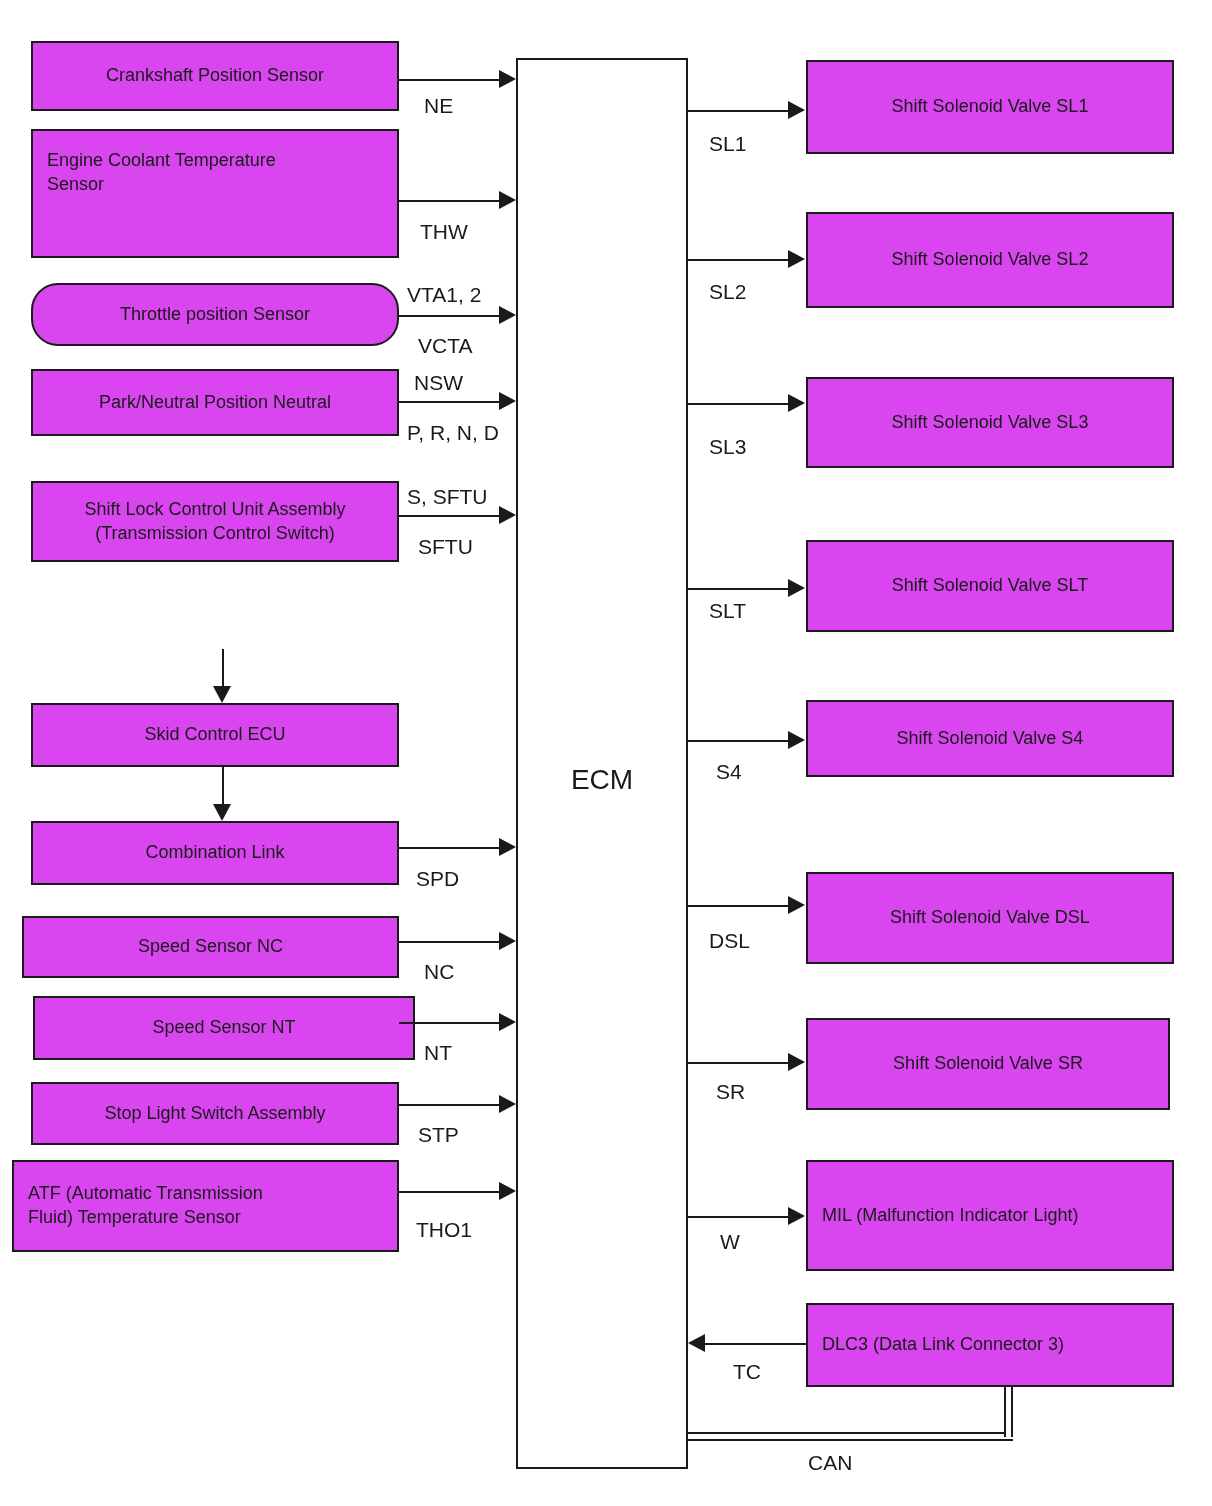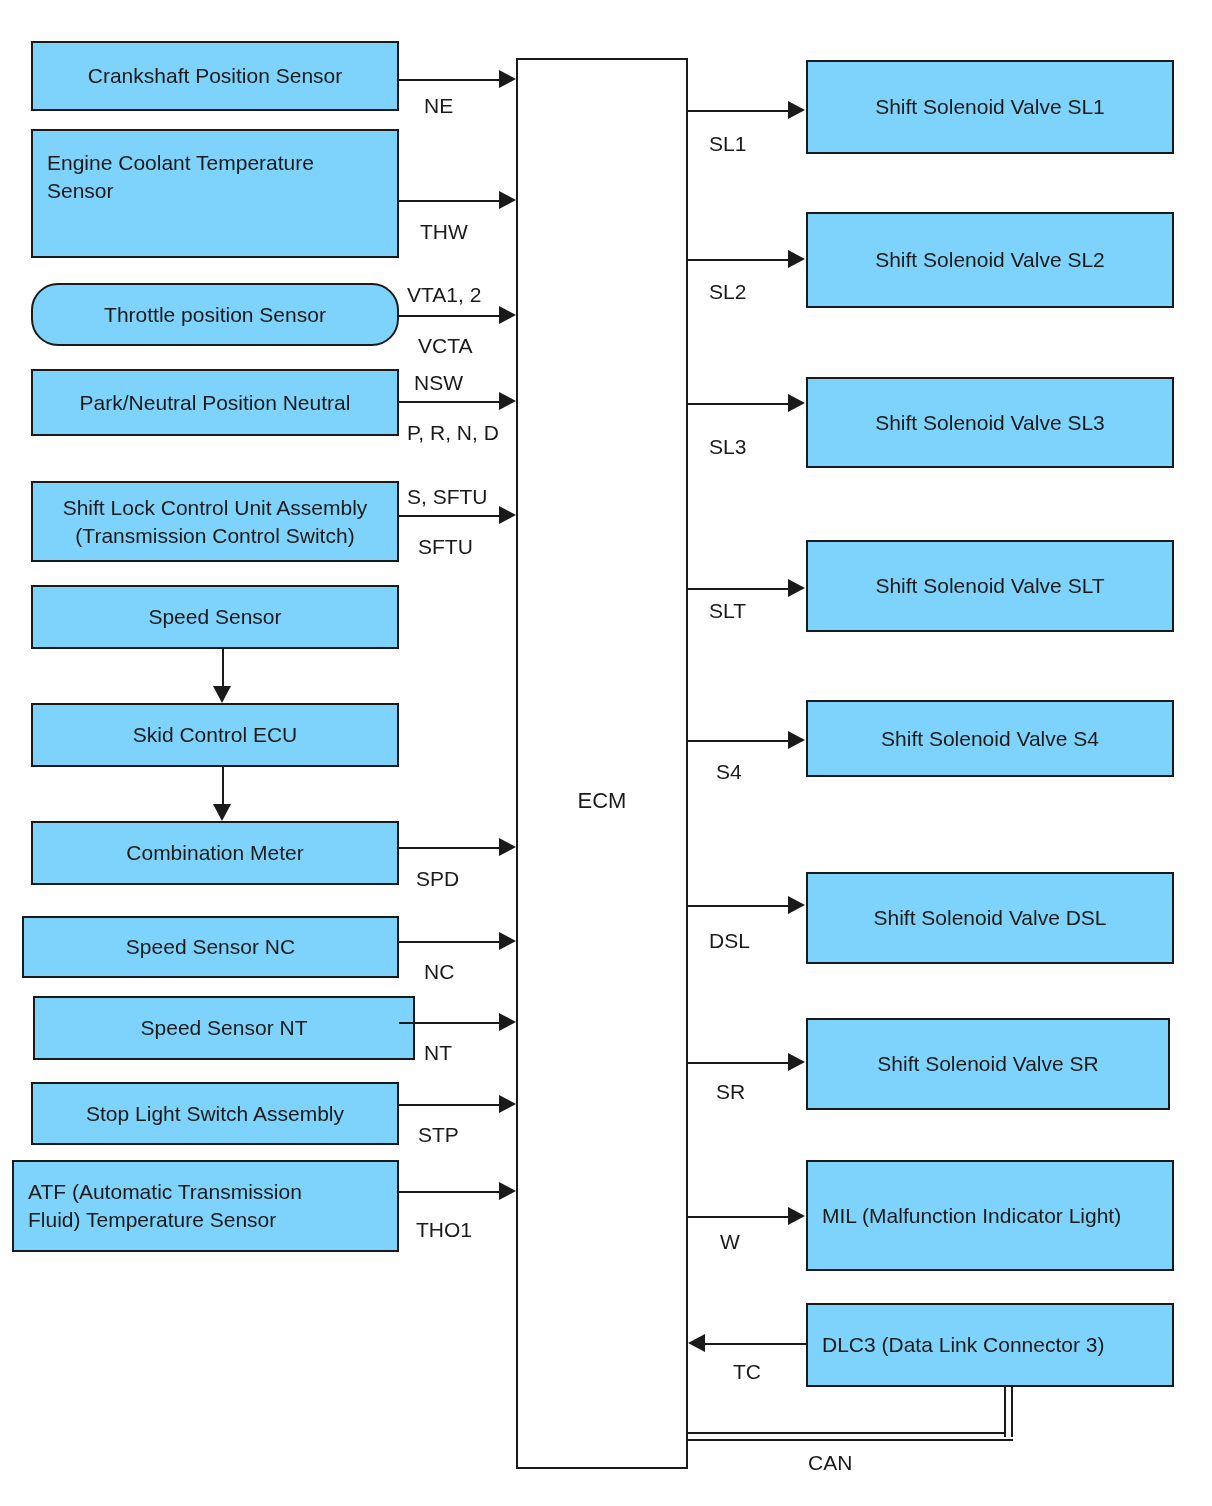--- a/index.html
+++ b/index.html
@@ -15,25 +15,25 @@
     background: #ffffff;
     font-family: "Liberation Sans", sans-serif;
     overflow: hidden;
   }
 
   
   .box {
     position: absolute;
     box-sizing: border-box;
     border: 2px solid #1a1a1a;
-    background: #7dd3fc;
+    background: #d946ef;
     display: flex;
     align-items: center;
     color: #1a1a1a;
-    font-size: 21px;
+    font-size: 18px;
     line-height: 1.32;
   }
   .box .box-label {
     display: block;
     width: 100%;
     white-space: pre-line;
   }
   .box.center   .box-label { text-align: center; padding: 0 10px; }
   .box.leftal   .box-label { text-align: left;   padding: 0 14px; }
 
@@ -133,51 +133,48 @@
 
   <div class="box center" style="left:31px; top:369px; width:368px; height:67px;">
     <span class="box-label">Park/Neutral Position Neutral</span>
   </div>
 
   <div class="box center" style="left:31px; top:481px; width:368px; height:81px;">
     <span class="box-label">Shift Lock Control Unit Assembly
 (Transmission Control Switch)</span>
   </div>
 
-  <div class="box center" style="left:31px; top:585px; width:368px; height:64px;">
-    <span class="box-label">Speed Sensor</span>
-  </div>
 
   <div class="box center" style="left:31px; top:703px; width:368px; height:64px;">
     <span class="box-label">Skid Control ECU</span>
   </div>
 
   <div class="box center" style="left:31px; top:821px; width:368px; height:64px;">
-    <span class="box-label">Combination Meter</span>
+    <span class="box-label">Combination Link</span>
   </div>
 
   <div class="box center" style="left:22px; top:916px; width:377px; height:62px;">
     <span class="box-label">Speed Sensor NC</span>
   </div>
 
   <div class="box center" style="left:17px; top:996px; width:382px; height:64px;margin-left:16px;">
     <span class="box-label">Speed Sensor NT</span>
   </div>
 
   <div class="box center" style="left:31px; top:1082px; width:368px; height:63px;">
     <span class="box-label">Stop Light Switch Assembly</span>
   </div>
 
   <div class="box leftal" style="left:12px; top:1160px; width:387px; height:92px;">
     <span class="box-label">ATF (Automatic Transmission
 Fluid) Temperature Sensor</span>
   </div>
 
   <div class="ecm-box" style="left:516px; top:58px; width:172px; height:1411px;">
-    <span class="ecm-label" style="top:728px; font-size:22px;">ECM</span>
+    <span class="ecm-label" style="top:704px; font-size:28px;">ECM</span>
   </div>
 
   <div class="box center" style="left:806px; top:60px; width:368px; height:94px;">
     <span class="box-label">Shift Solenoid Valve SL1</span>
   </div>
 
   <div class="box center" style="left:806px; top:212px; width:368px; height:96px;">
     <span class="box-label">Shift Solenoid Valve SL2</span>
   </div>
 

